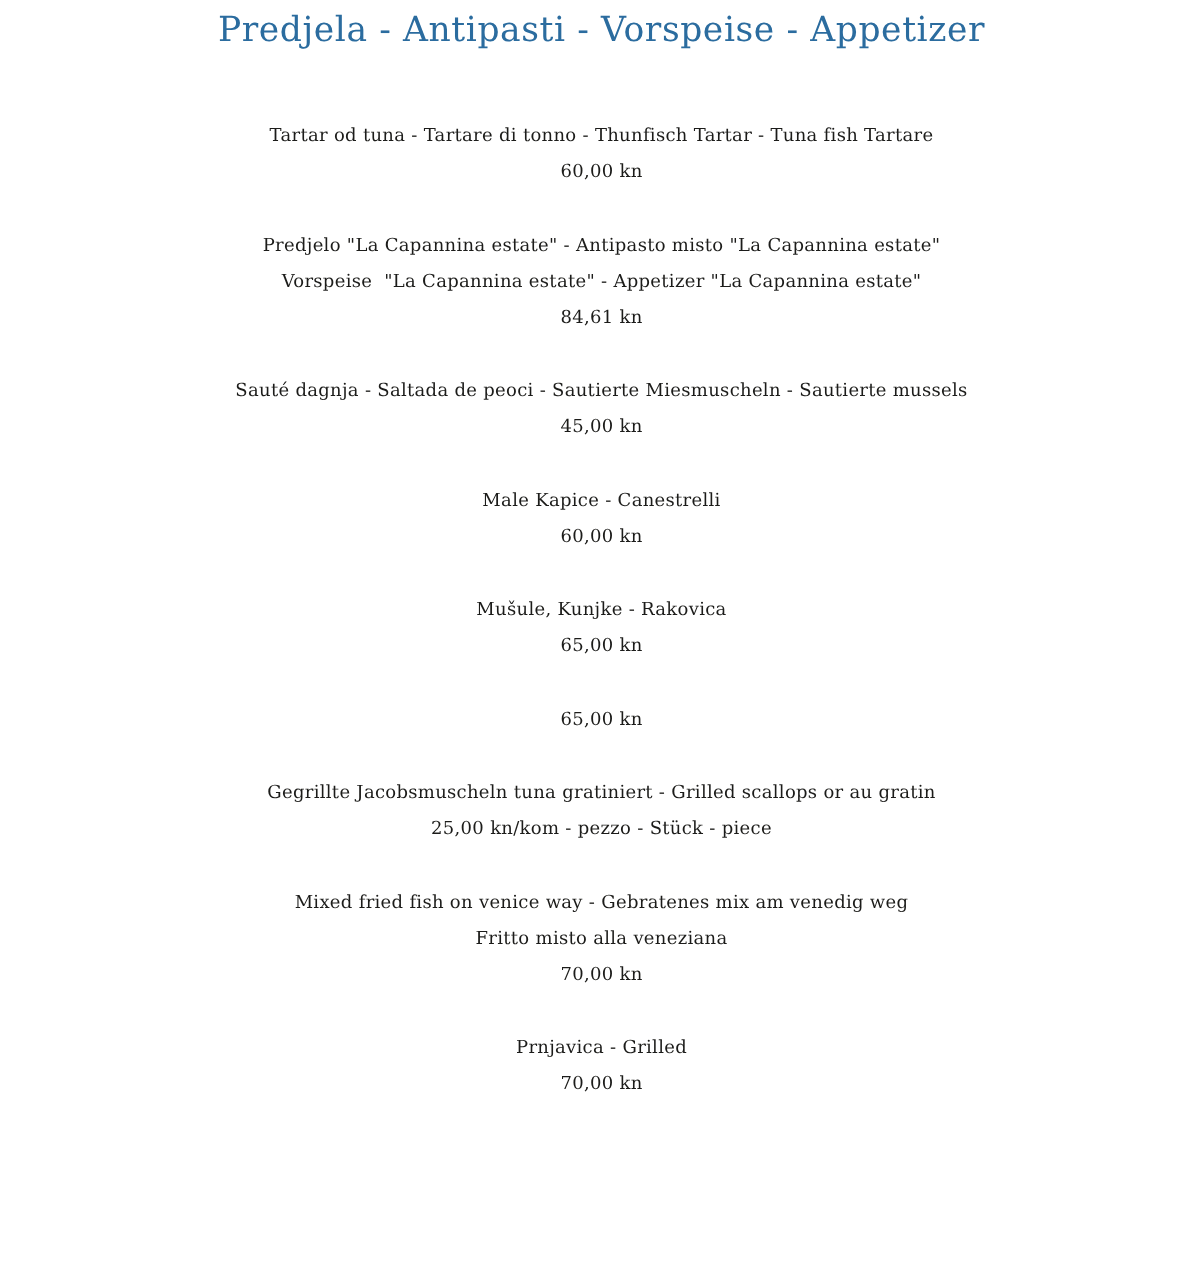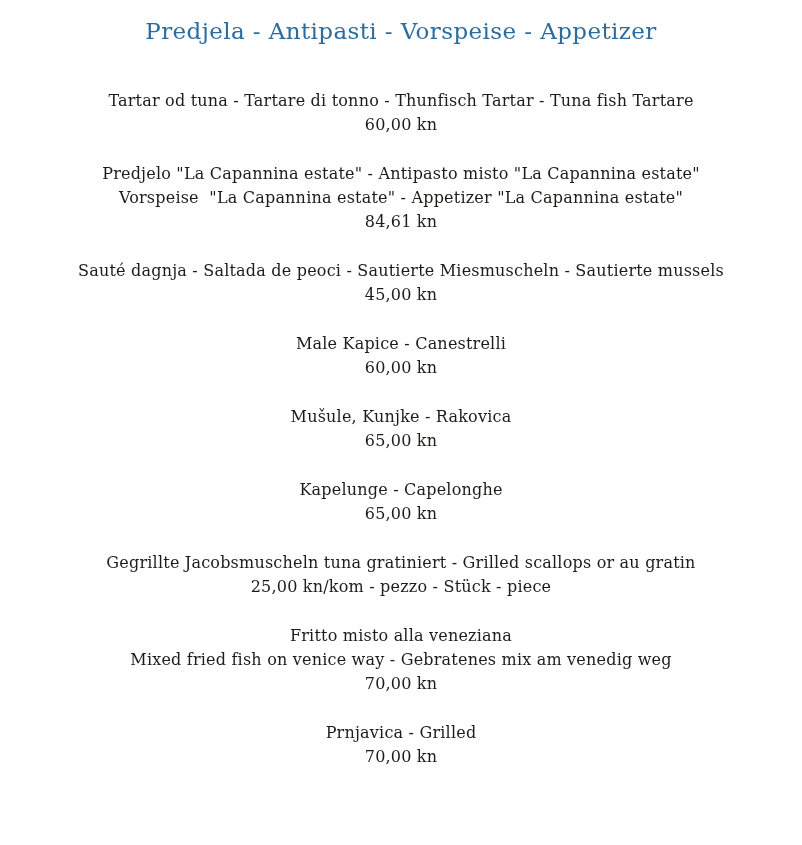--- a/index.html
+++ b/index.html
@@ -5,42 +5,42 @@
   html, body {
     margin: 0;
     padding: 0;
     background: #ffffff;
   }
   .page {
     width: 802px;
     height: 845px;
     margin: 0 auto;
     box-sizing: border-box;
-    padding-top: 17px;
+    padding-top: 6px;
     overflow: hidden;
     background: #ffffff;
     text-align: center;
     font-family: "DejaVu Serif", "Liberation Serif", serif;
   }
   .menu-title {
     margin: 0 0 44px 0;
     font-size: 23px;
     line-height: 28px;
     font-weight: normal;
     letter-spacing: 0.4px;
     color: #2b6c9f;
   }
   .menu-items {
     color: #1c1c1a;
   }
   .menu-item {
     margin: 0 0 25px 0;
   }
   .item-line, .item-price {
-    font-size: 16px;
+    font-size: 12px;
     line-height: 24px;
     letter-spacing: 0.2px;
     white-space: pre-wrap; 
   }
 </style>
 </head>
 <body>
 
 <main class="page">
   <h1 class="menu-title">Predjela - Antipasti - Vorspeise - Appetizer</h1>
@@ -60,30 +60,29 @@
       </div>
       <div class="menu-item">
         <div class="item-line">Male Kapice - Canestrelli</div>
         <div class="item-price">60,00 kn</div>
       </div>
       <div class="menu-item">
         <div class="item-line">Mušule, Kunjke - Rakovica</div>
         <div class="item-price">65,00 kn</div>
       </div>
       <div class="menu-item">
-        <div class="item-line">Kapelunge - Capelonghe</div>
         <div class="item-price">65,00 kn</div>
       </div>
       <div class="menu-item">
         <div class="item-line">Gegrillte Jacobsmuscheln tuna gratiniert - Grilled scallops or au gratin</div>
         <div class="item-price">25,00 kn/kom - pezzo - Stück - piece</div>
       </div>
       <div class="menu-item">
+        <div class="item-line">Mixed fried fish on venice way - Gebratenes mix am venedig weg</div>
         <div class="item-line">Fritto misto alla veneziana</div>
-        <div class="item-line">Mixed fried fish on venice way - Gebratenes mix am venedig weg</div>
         <div class="item-price">70,00 kn</div>
       </div>
       <div class="menu-item">
         <div class="item-line">Prnjavica - Grilled</div>
         <div class="item-price">70,00 kn</div>
       </div>
     </section>
 </main>
 
 </body></html>

